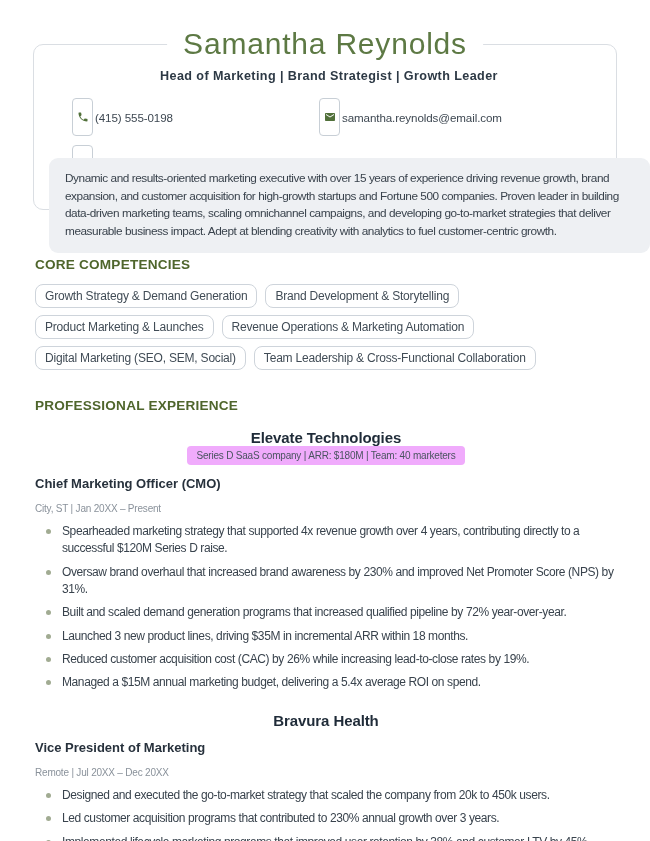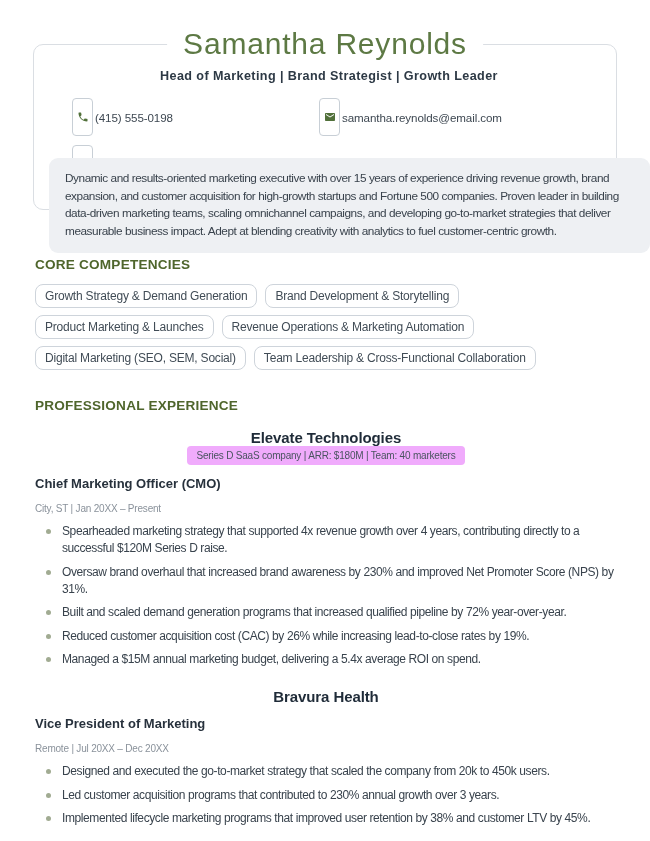--- a/index.html
+++ b/index.html
@@ -180,20 +180,21 @@
       <div class="company-row">
         <span class="company">Elevate Technologies</span>
         <span class="badge">Series D SaaS company | ARR: $180M | Team: 40 marketers</span>
       </div>
       <div class="role">Chief Marketing Officer (CMO)</div>
       <div class="meta">City, ST | Jan 20XX – Present</div>
       <ul class="bullets">
         <li>Spearheaded marketing strategy that supported 4x revenue growth over 4 years, contributing directly to a successful $120M Series D raise.</li>
         <li>Oversaw brand overhaul that increased brand awareness by 230% and improved Net Promoter Score (NPS) by 31%.</li>
         <li>Built and scaled demand generation programs that increased qualified pipeline by 72% year-over-year.</li>
+        <li>Launched 3 new product lines, driving $35M in incremental ARR within 18 months.</li>
         <li>Reduced customer acquisition cost (CAC) by 26% while increasing lead-to-close rates by 19%.</li>
         <li>Managed a $15M annual marketing budget, delivering a 5.4x average ROI on spend.</li>
       </ul>
     </div>
 
     <div class="job">
       <div class="company-row">
         <span class="company">Bravura Health</span>
       </div>
       <div class="role">Vice President of Marketing</div>

